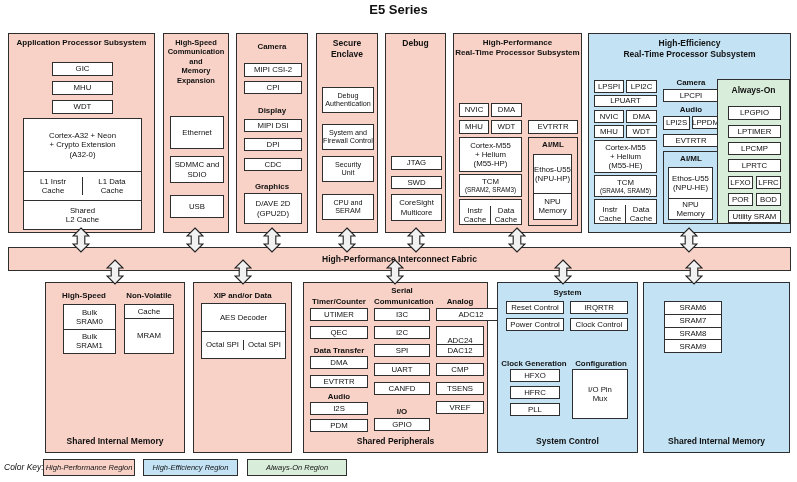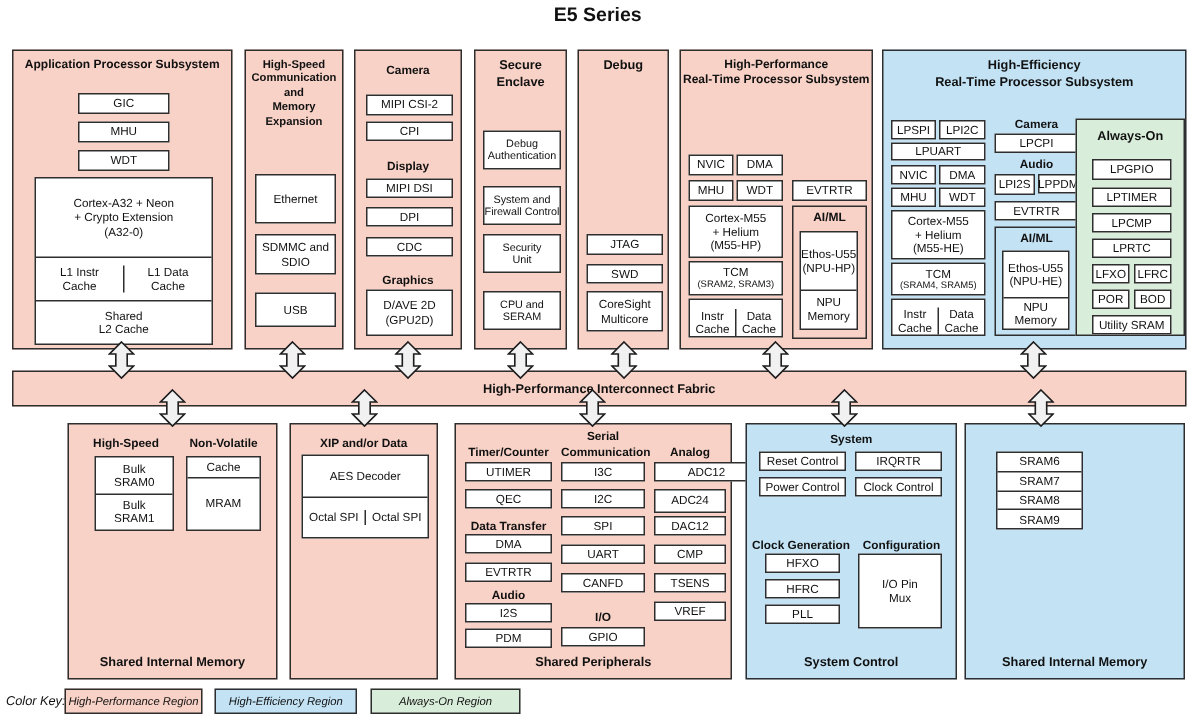--- a/index.html
+++ b/index.html
@@ -237,21 +237,21 @@
     <div class="hdr" style="left:70px;width:56px;top:14px">Communication</div>
     <div class="box" style="left:70px;top:25px;width:56px;height:13px">I3C</div>
     <div class="box" style="left:70px;top:43px;width:56px;height:13px">I2C</div>
     <div class="box" style="left:70px;top:61px;width:56px;height:13px">SPI</div>
     <div class="box" style="left:70px;top:80px;width:56px;height:13px">UART</div>
     <div class="box" style="left:70px;top:99px;width:56px;height:13px">CANFD</div>
     <div class="hdr" style="left:70px;width:56px;top:124px">I/O</div>
     <div class="box" style="left:70px;top:135px;width:56px;height:13px">GPIO</div>
     <div class="hdr" style="left:132px;width:48px;top:14px">Analog</div>
     <div class="box" style="left:132px;top:25px;width:70px;height:13px">ADC12</div>
-    <div class="box" style="left:132px;top:43px;width:48px;height:16px">ADC24</div>
+    <div class="box" style="left:132px;top:43px;width:48px;height:30px">ADC24</div>
     <div class="box" style="left:132px;top:61px;width:48px;height:13px">DAC12</div>
     <div class="box" style="left:132px;top:80px;width:48px;height:13px">CMP</div>
     <div class="box" style="left:132px;top:99px;width:48px;height:13px">TSENS</div>
     <div class="box" style="left:132px;top:118px;width:48px;height:13px">VREF</div>
     <div class="blabel">Shared Peripherals</div>
   </div>
 
   <div class="blk blue" style="left:497px;top:282px;width:141px;height:171px">
     <div class="hdr" style="left:0;right:0;top:5px">System</div>
     <div class="box" style="left:8px;top:18px;width:58px;height:13px">Reset Control</div>

